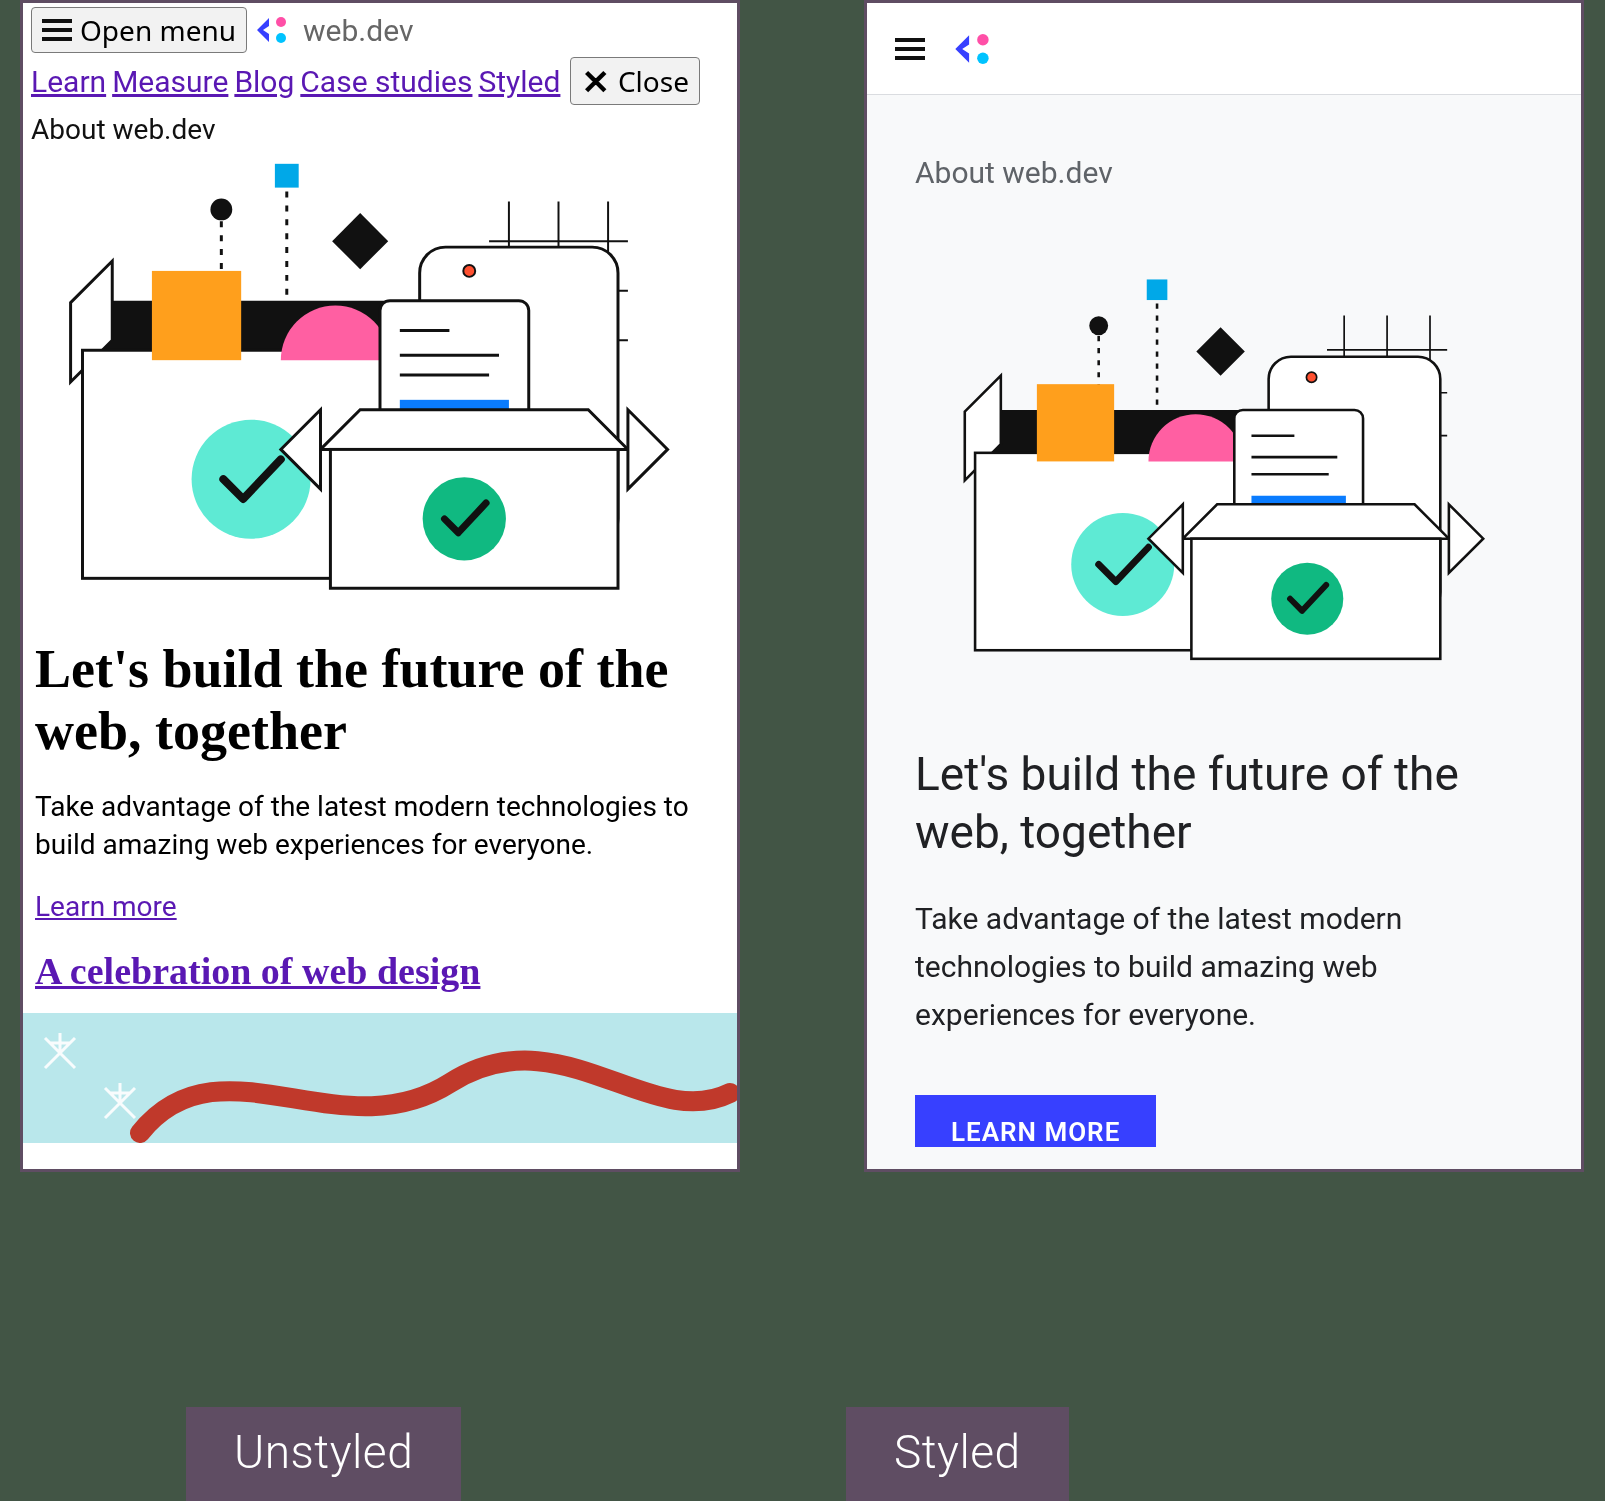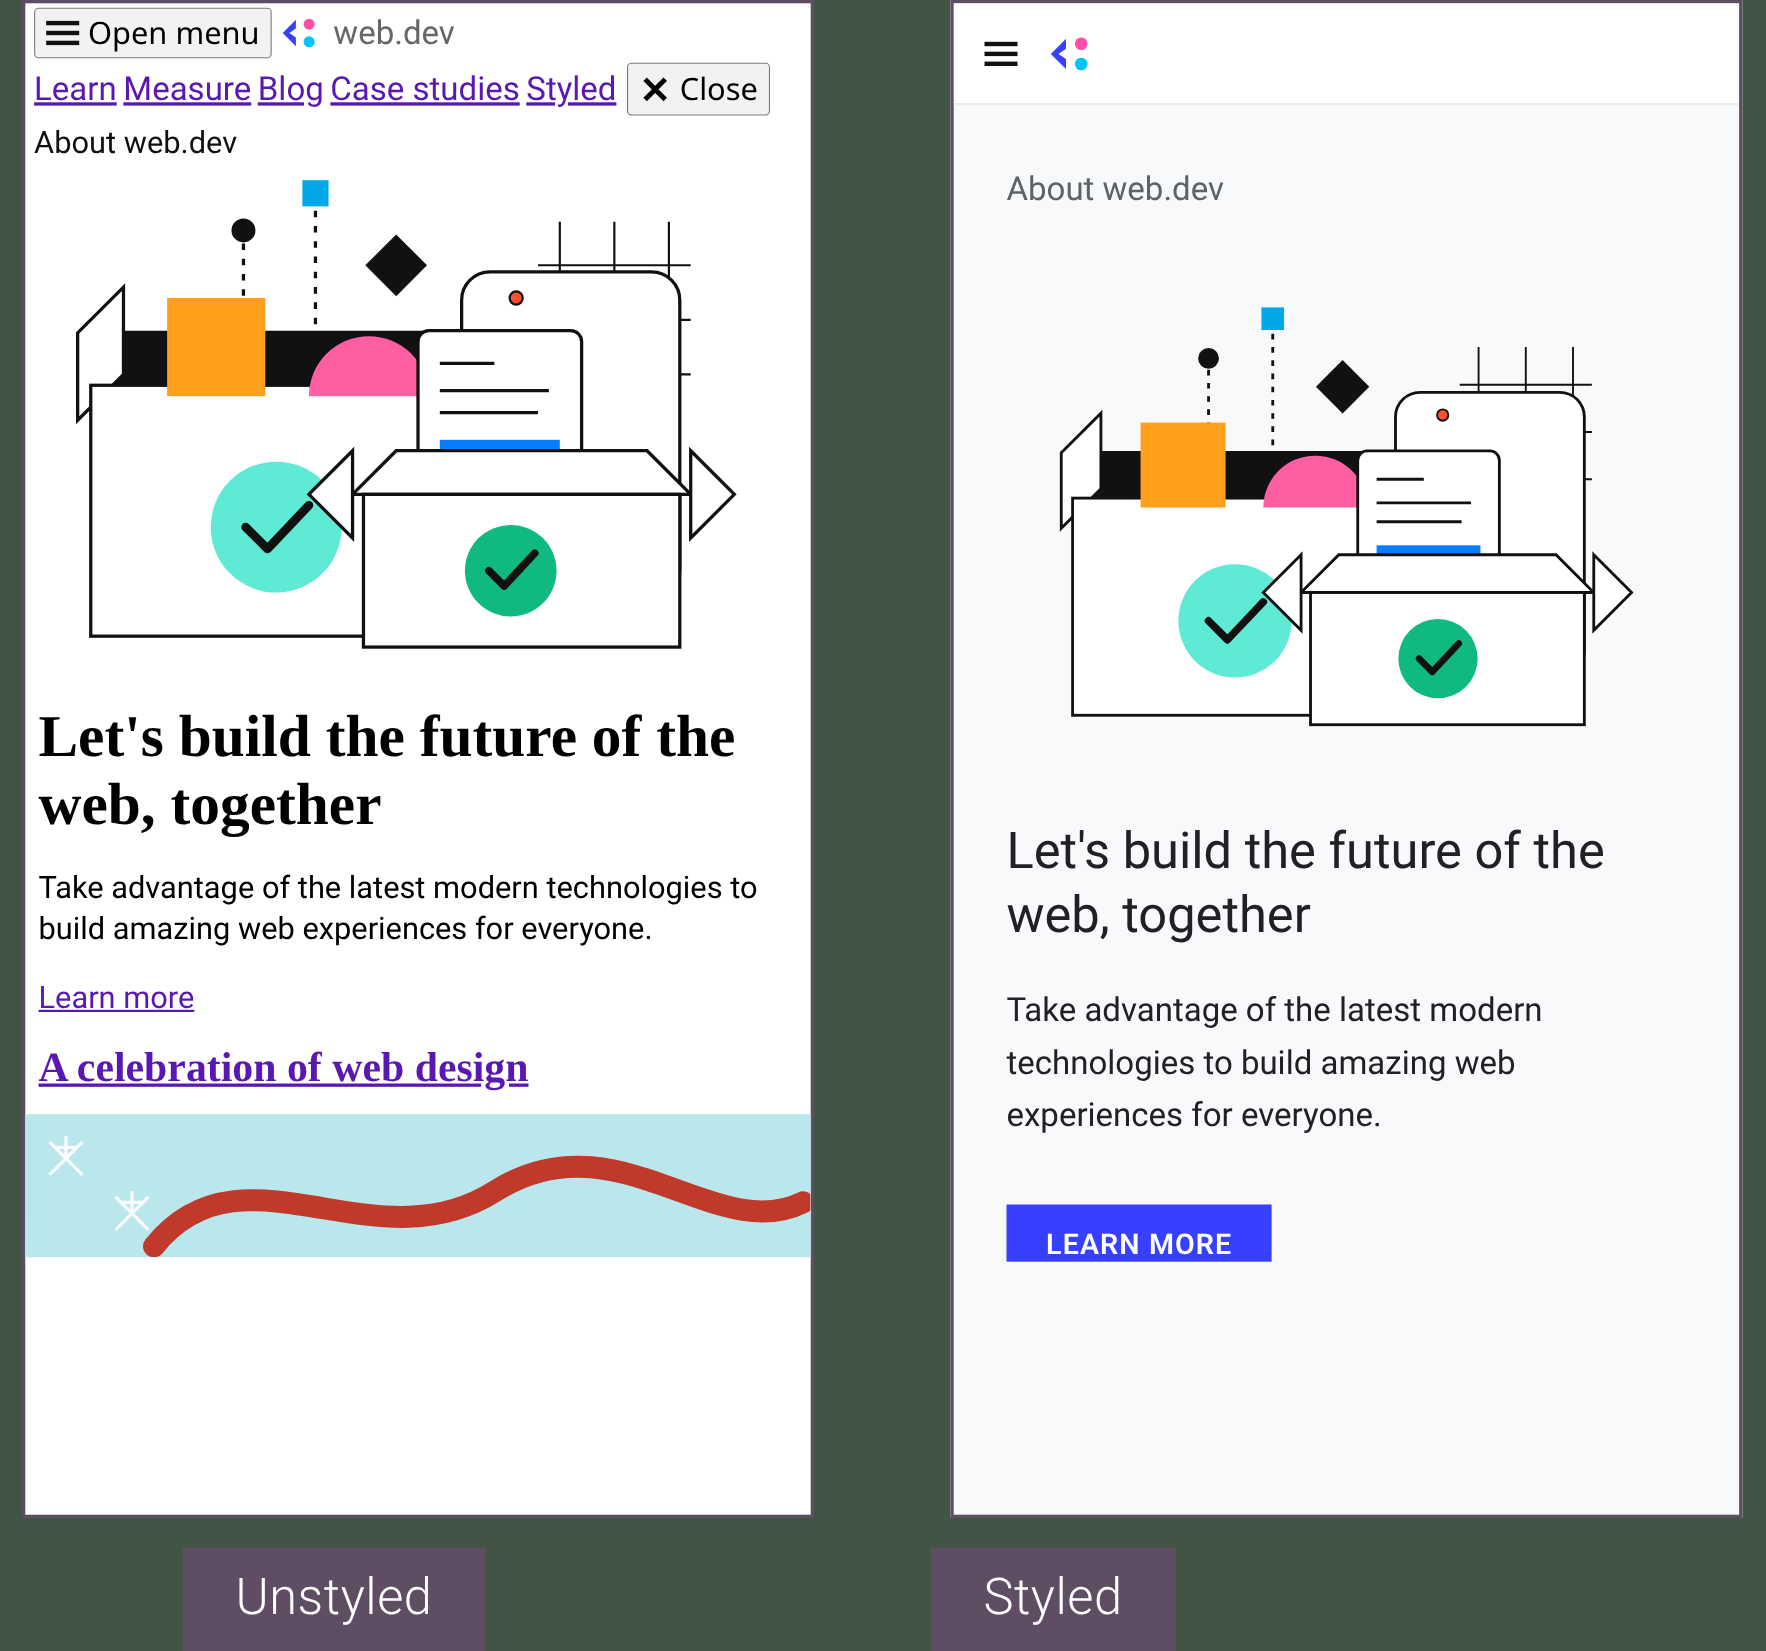--- a/index.html
+++ b/index.html
@@ -6,40 +6,40 @@
   body {
     background: #425545;
     font-family: -apple-system, BlinkMacSystemFont, "Segoe UI", Roboto, Helvetica, Arial, sans-serif;
     width: 1605px;
     height: 1501px;
     position: relative;
   }
   .phone {
     position: absolute;
     width: 720px;
-    height: 1380px;
+    height: 1172px;
     background: #fff;
     border: 3px solid #5f4d63;
     overflow: hidden;
   }
   .phone.left { left: 20px; top: 0; }
   .phone.right { left: 864px; top: 0; background: #f8f9fa; }
 
   
   .label-box {
     position: absolute;
     bottom: 0;
     background: #5f4d63;
     color: #fff;
     font-size: 46px;
     font-weight: 300;
     padding: 18px 48px 22px 48px;
     letter-spacing: 0.5px;
   }
-  .label-left { left: 166px; }
+  .label-left { left: 186px; }
   .label-right { left: 846px; }
 
   
   .u-top { padding: 4px 8px 2px 8px; display: flex; align-items: center; gap: 8px; }
   .u-btn {
     font: 28px/1 system-ui;
     background: #f2f2f2;
     border: 1px solid #7a7a7a;
     border-radius: 4px;
     padding: 6px 10px;

